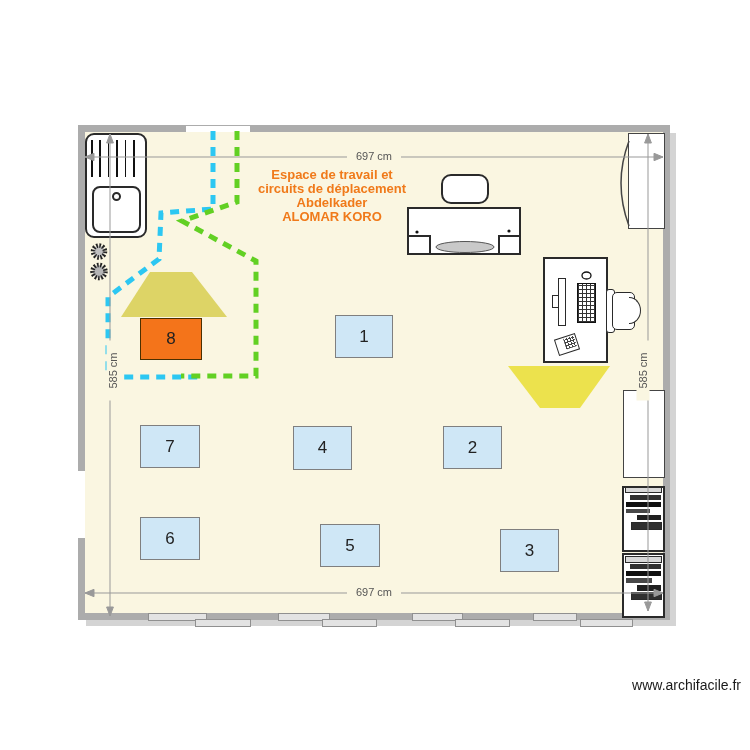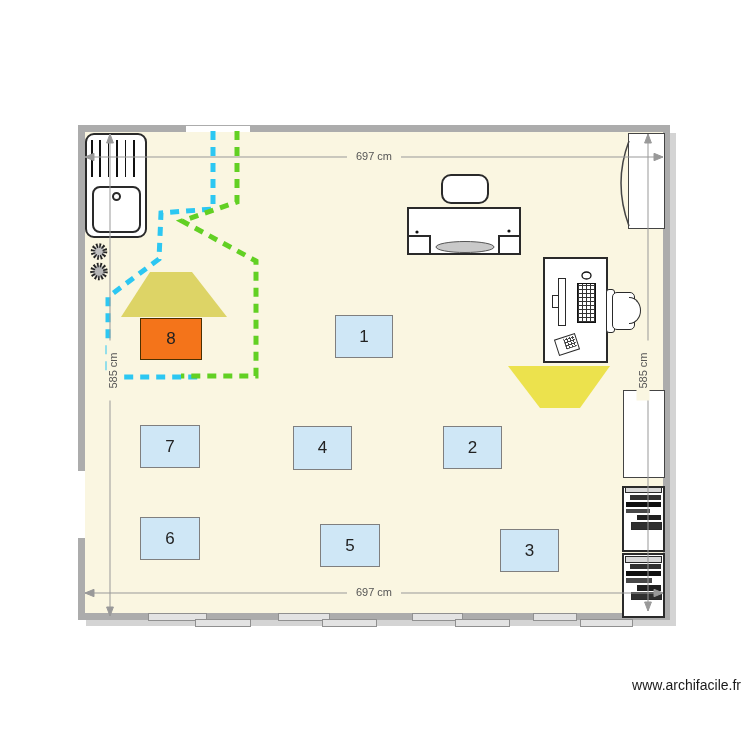--- a/index.html
+++ b/index.html
@@ -135,20 +135,26 @@
       <polygon points="648,134 644.6,143 651.4,143"></polygon>
       <polygon points="648,611 644.6,602 651.4,602"></polygon>
     </g>
   </svg>
 
   <div class="dim-label" style="left:347px;top:150px;width:48px;">697 cm</div>
   <div class="dim-label" style="left:347px;top:586px;width:48px;">697 cm</div>
   <div class="dim-label vlabel" style="left:83px;top:364px;width:54px;">585 cm</div>
   <div class="dim-label vlabel" style="left:613px;top:364px;width:54px;">585 cm</div>
 
+  <div id="annotation">
+    <div>Espace de travail et</div>
+    <div>circuits de déplacement</div>
+    <div>Abdelkader</div>
+    <div>ALOMAR KORO</div>
+  </div>
 
   <div id="watermark">www.archifacile.fr</div>
 <div class="bar" style="left: 626px; top: 488px; width: 35px; height: 4px; background: rgb(216, 216, 216); box-shadow: rgb(42, 42, 42) 0px 0px 0px 1px;"></div>
     <div class="bar" style="left: 630px; top: 495px; width: 31px; height: 5px; background: rgb(48, 48, 48);"></div>
     <div class="bar" style="left: 626px; top: 502px; width: 35px; height: 5px; background: rgb(16, 16, 16);"></div>
     <div class="bar" style="left: 626px; top: 509px; width: 24px; height: 4px; background: rgb(72, 72, 72);"></div>
     <div class="bar" style="left: 637px; top: 515px; width: 24px; height: 5px; background: rgb(32, 32, 32);"></div>
     <div class="bar" style="left: 632px; top: 523px; width: 29px; height: 6px; background: rgb(48, 48, 48); box-shadow: rgb(42, 42, 42) 0px 0px 0px 1px;"></div>
     <div class="bar" style="left: 626px; top: 557px; width: 35px; height: 5px; background: rgb(216, 216, 216); box-shadow: rgb(42, 42, 42) 0px 0px 0px 1px;"></div>
     <div class="bar" style="left: 630px; top: 564px; width: 31px; height: 5px; background: rgb(48, 48, 48);"></div>

